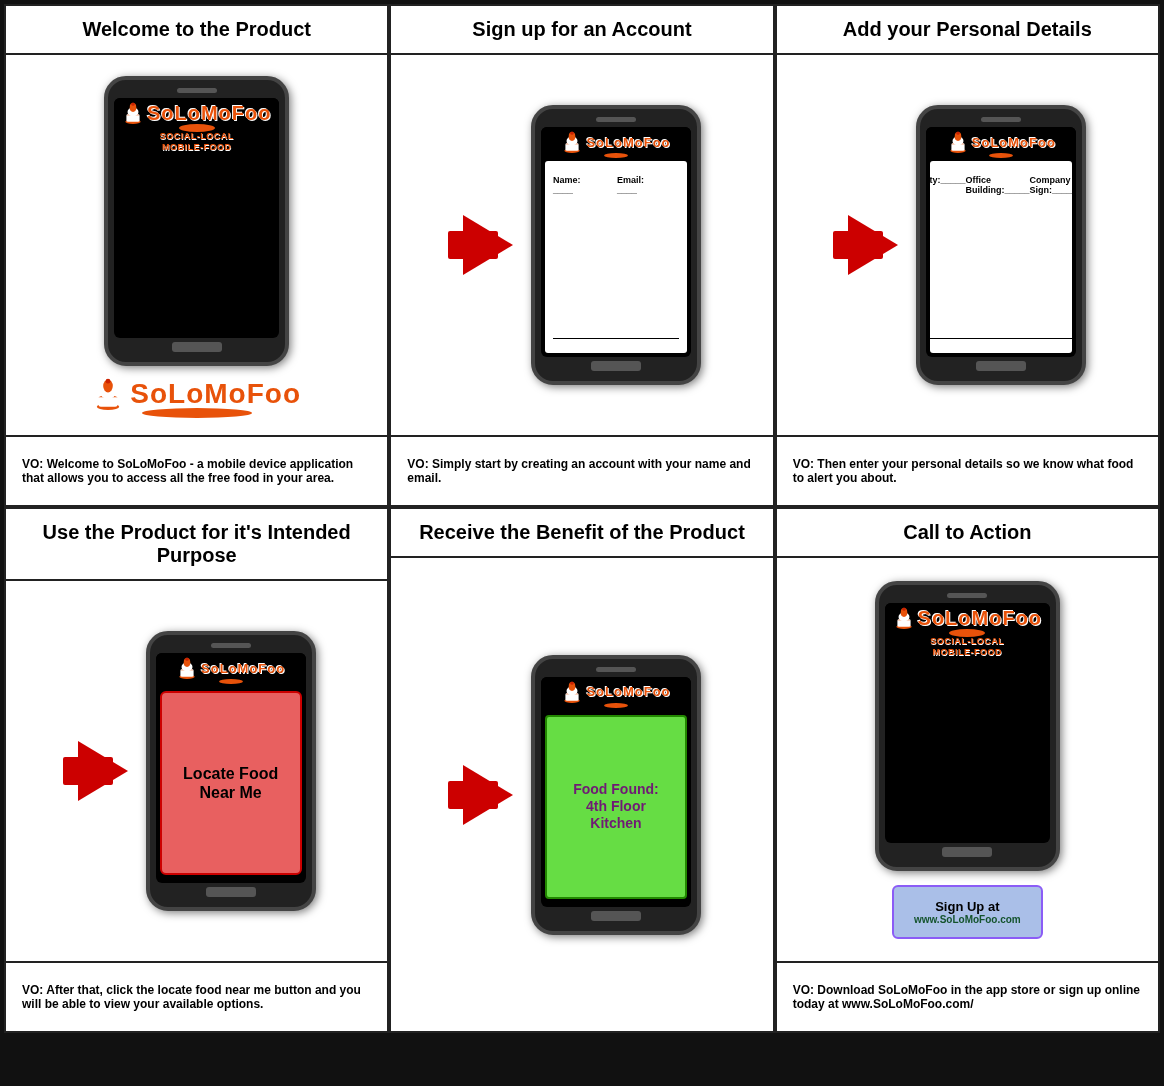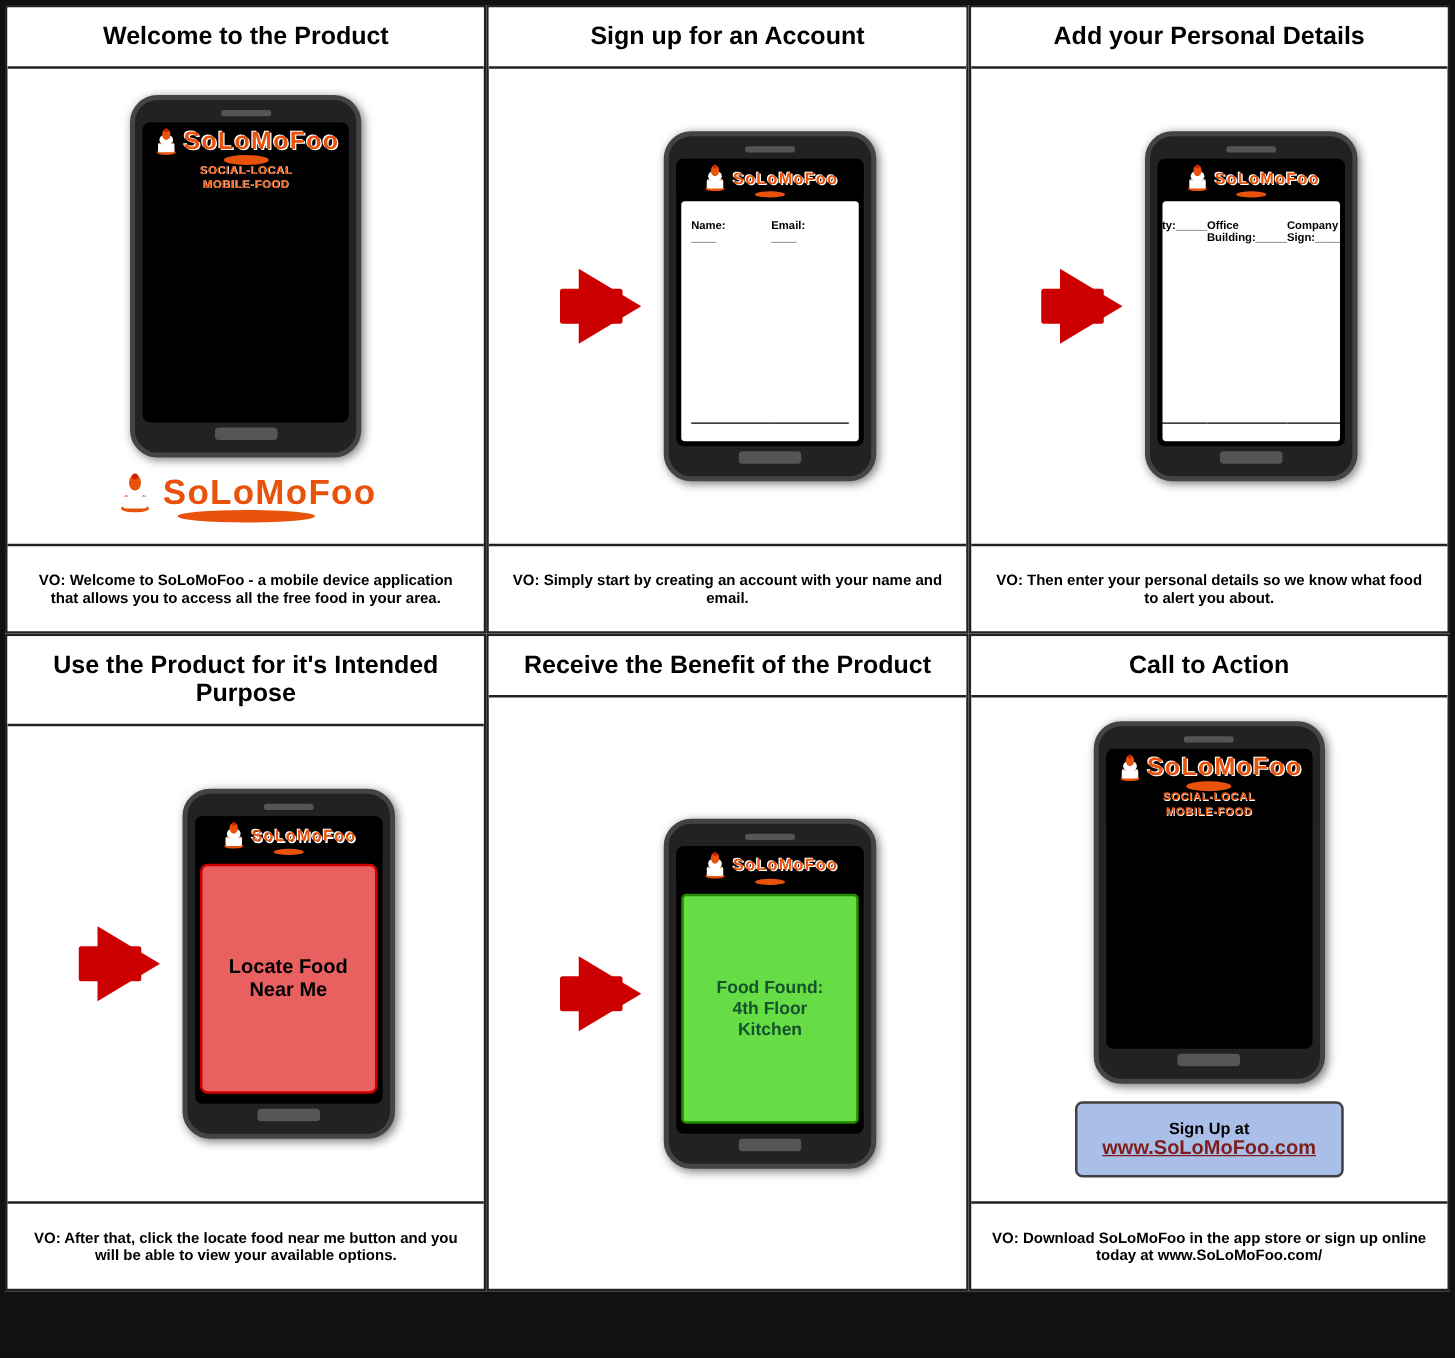--- a/index.html
+++ b/index.html
@@ -40,21 +40,20 @@
       justify-content: center;
       padding: 16px 10px;
       min-height: 380px;
       position: relative;
     }
     .cell-footer {
       border-top: 2px solid #222;
       padding: 12px 16px;
       font-size: 12px;
       font-weight: bold;
-      text-align: center;
       min-height: 70px;
       display: flex;
       align-items: center;
       justify-content: center;
     }
 
     
     .phone {
       width: 170px;
       height: 280px;
@@ -192,43 +191,42 @@
       margin: 8px 4px;
       padding: 10px 6px;
       flex: 1;
       width: calc(100% - 8px);
       display: flex;
       align-items: center;
       justify-content: center;
       font-family: Arial Black, Impact, sans-serif;
       font-size: 14px;
       font-weight: 900;
-      color: #14532d;
+      color: #701a75;
       text-align: center;
       line-height: 1.2;
     }
 
     
     .signup-box {
       background: #aabfe8;
-      border: 2px solid #404040;
+      border: 2px solid #8b5cf6;
       border-radius: 6px;
       padding: 12px 20px;
       text-align: center;
       margin-top: 14px;
     }
     .signup-box-title {
       font-size: 13px;
       font-weight: bold;
       color: #000;
     }
     .signup-box-link {
-      font-size: 16px;
-      color: #7f1d1d;
-      text-decoration: underline;
+      font-size: 10px;
+      color: #14532d;
       font-weight: bold;
     }
 
     
     .phone-welcome {
       width: 185px;
       height: 290px;
     }
     .logo-text-large {
       font-size: 20px;

